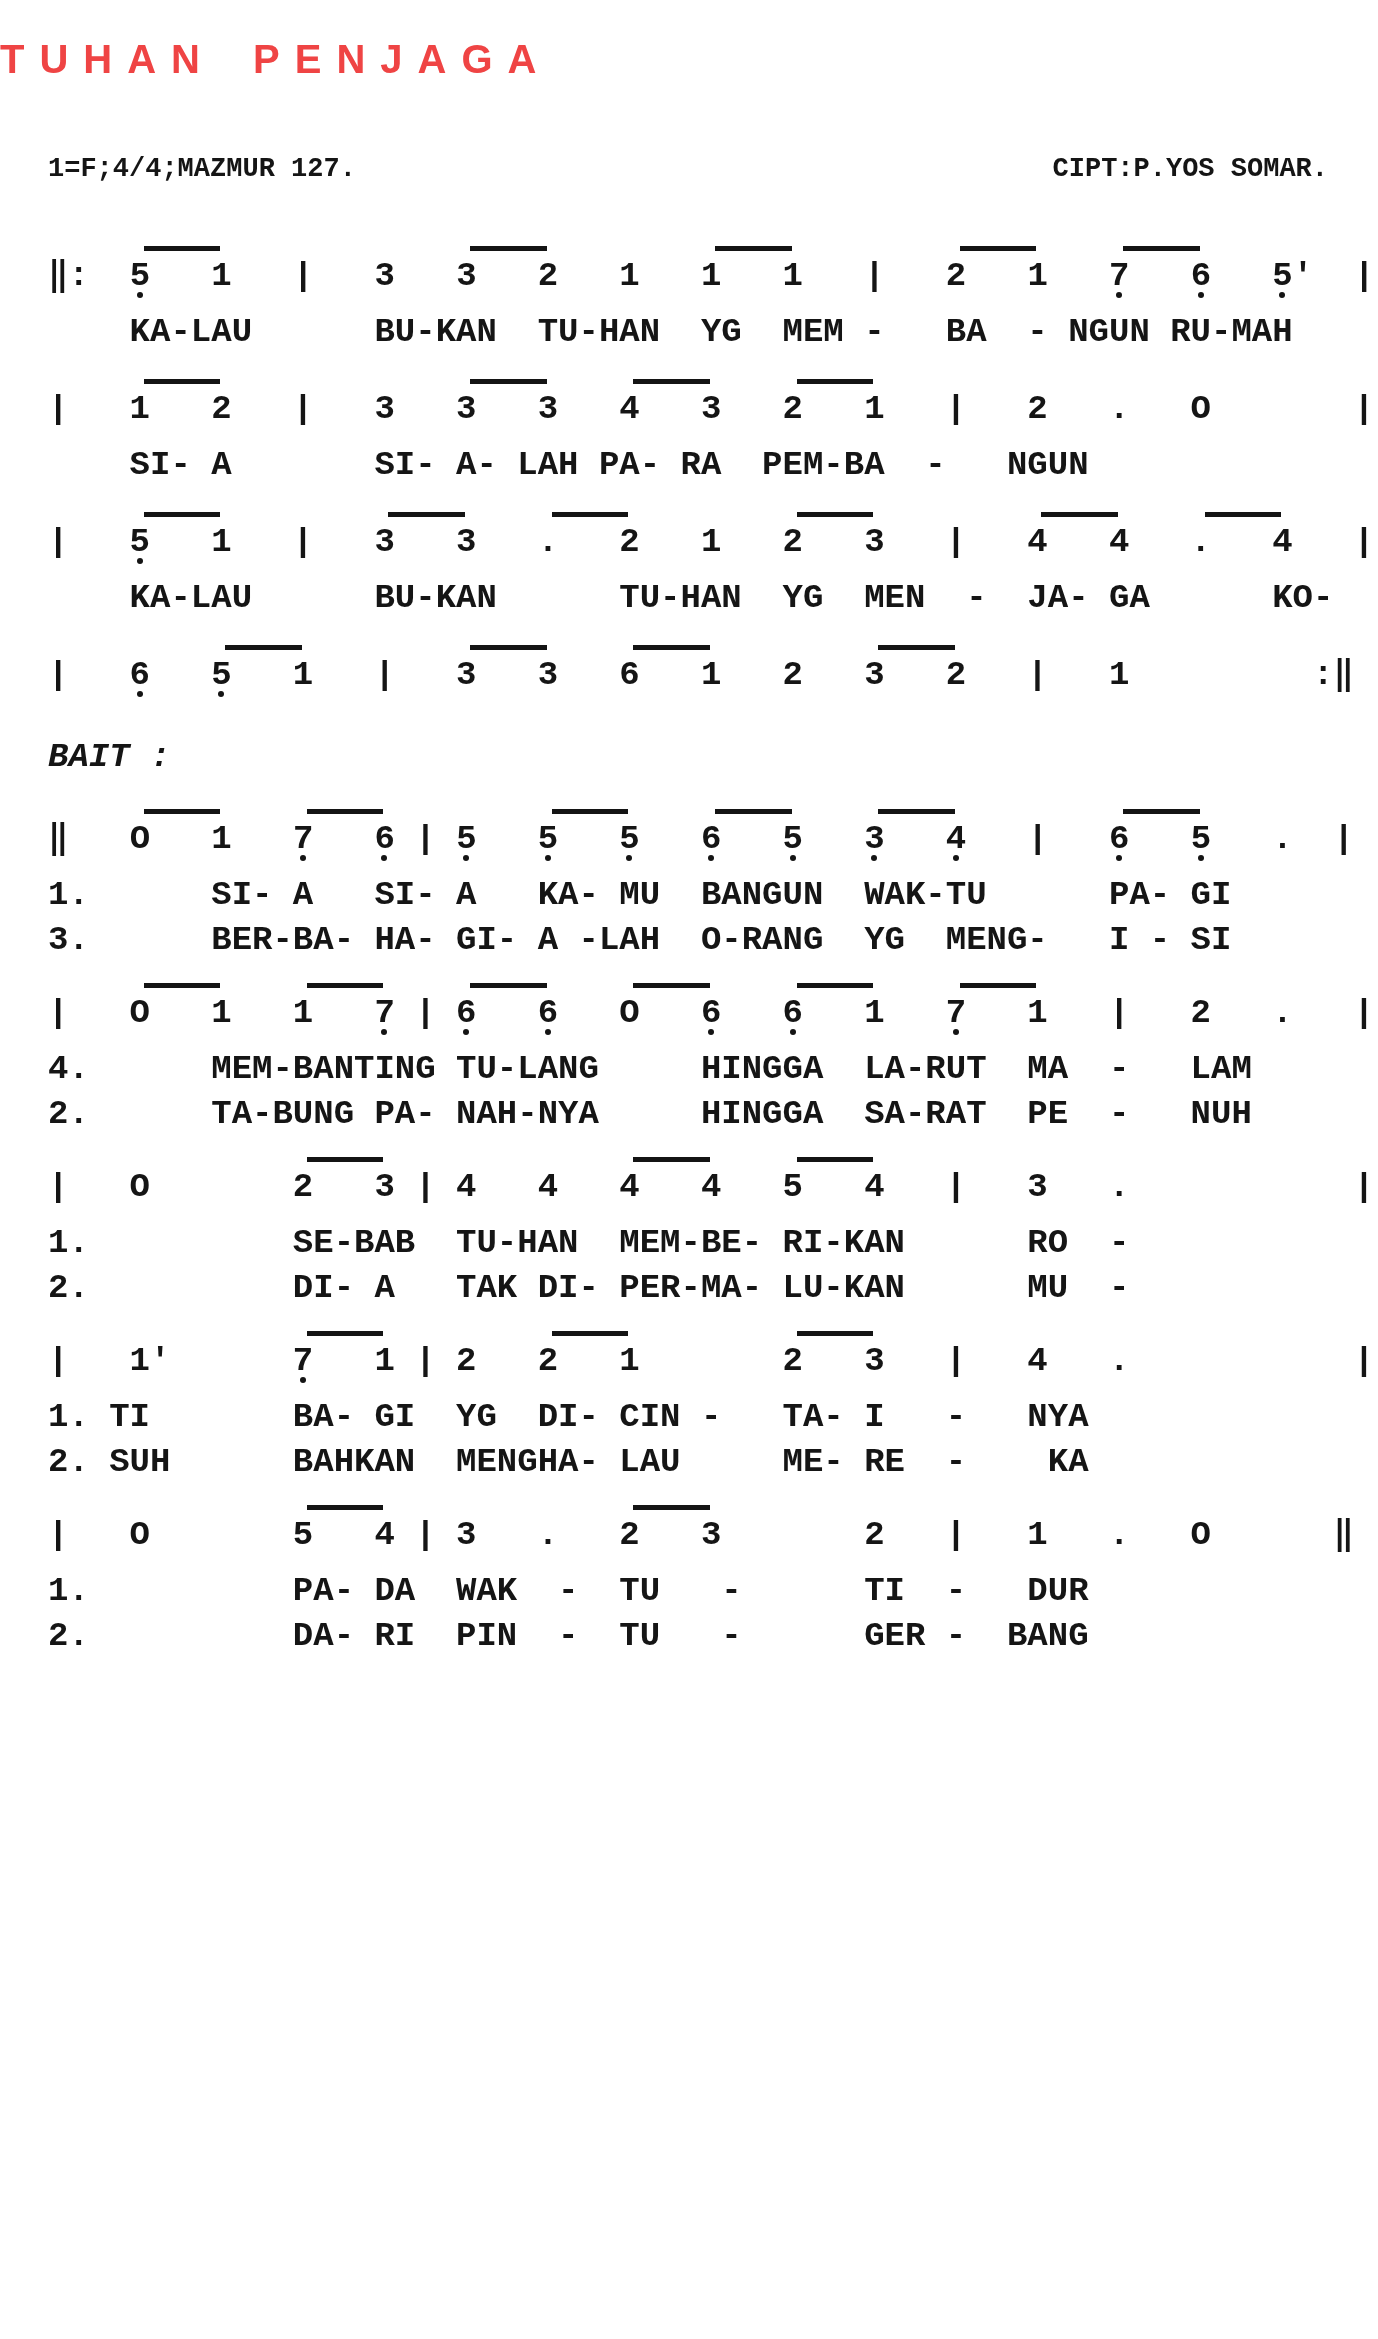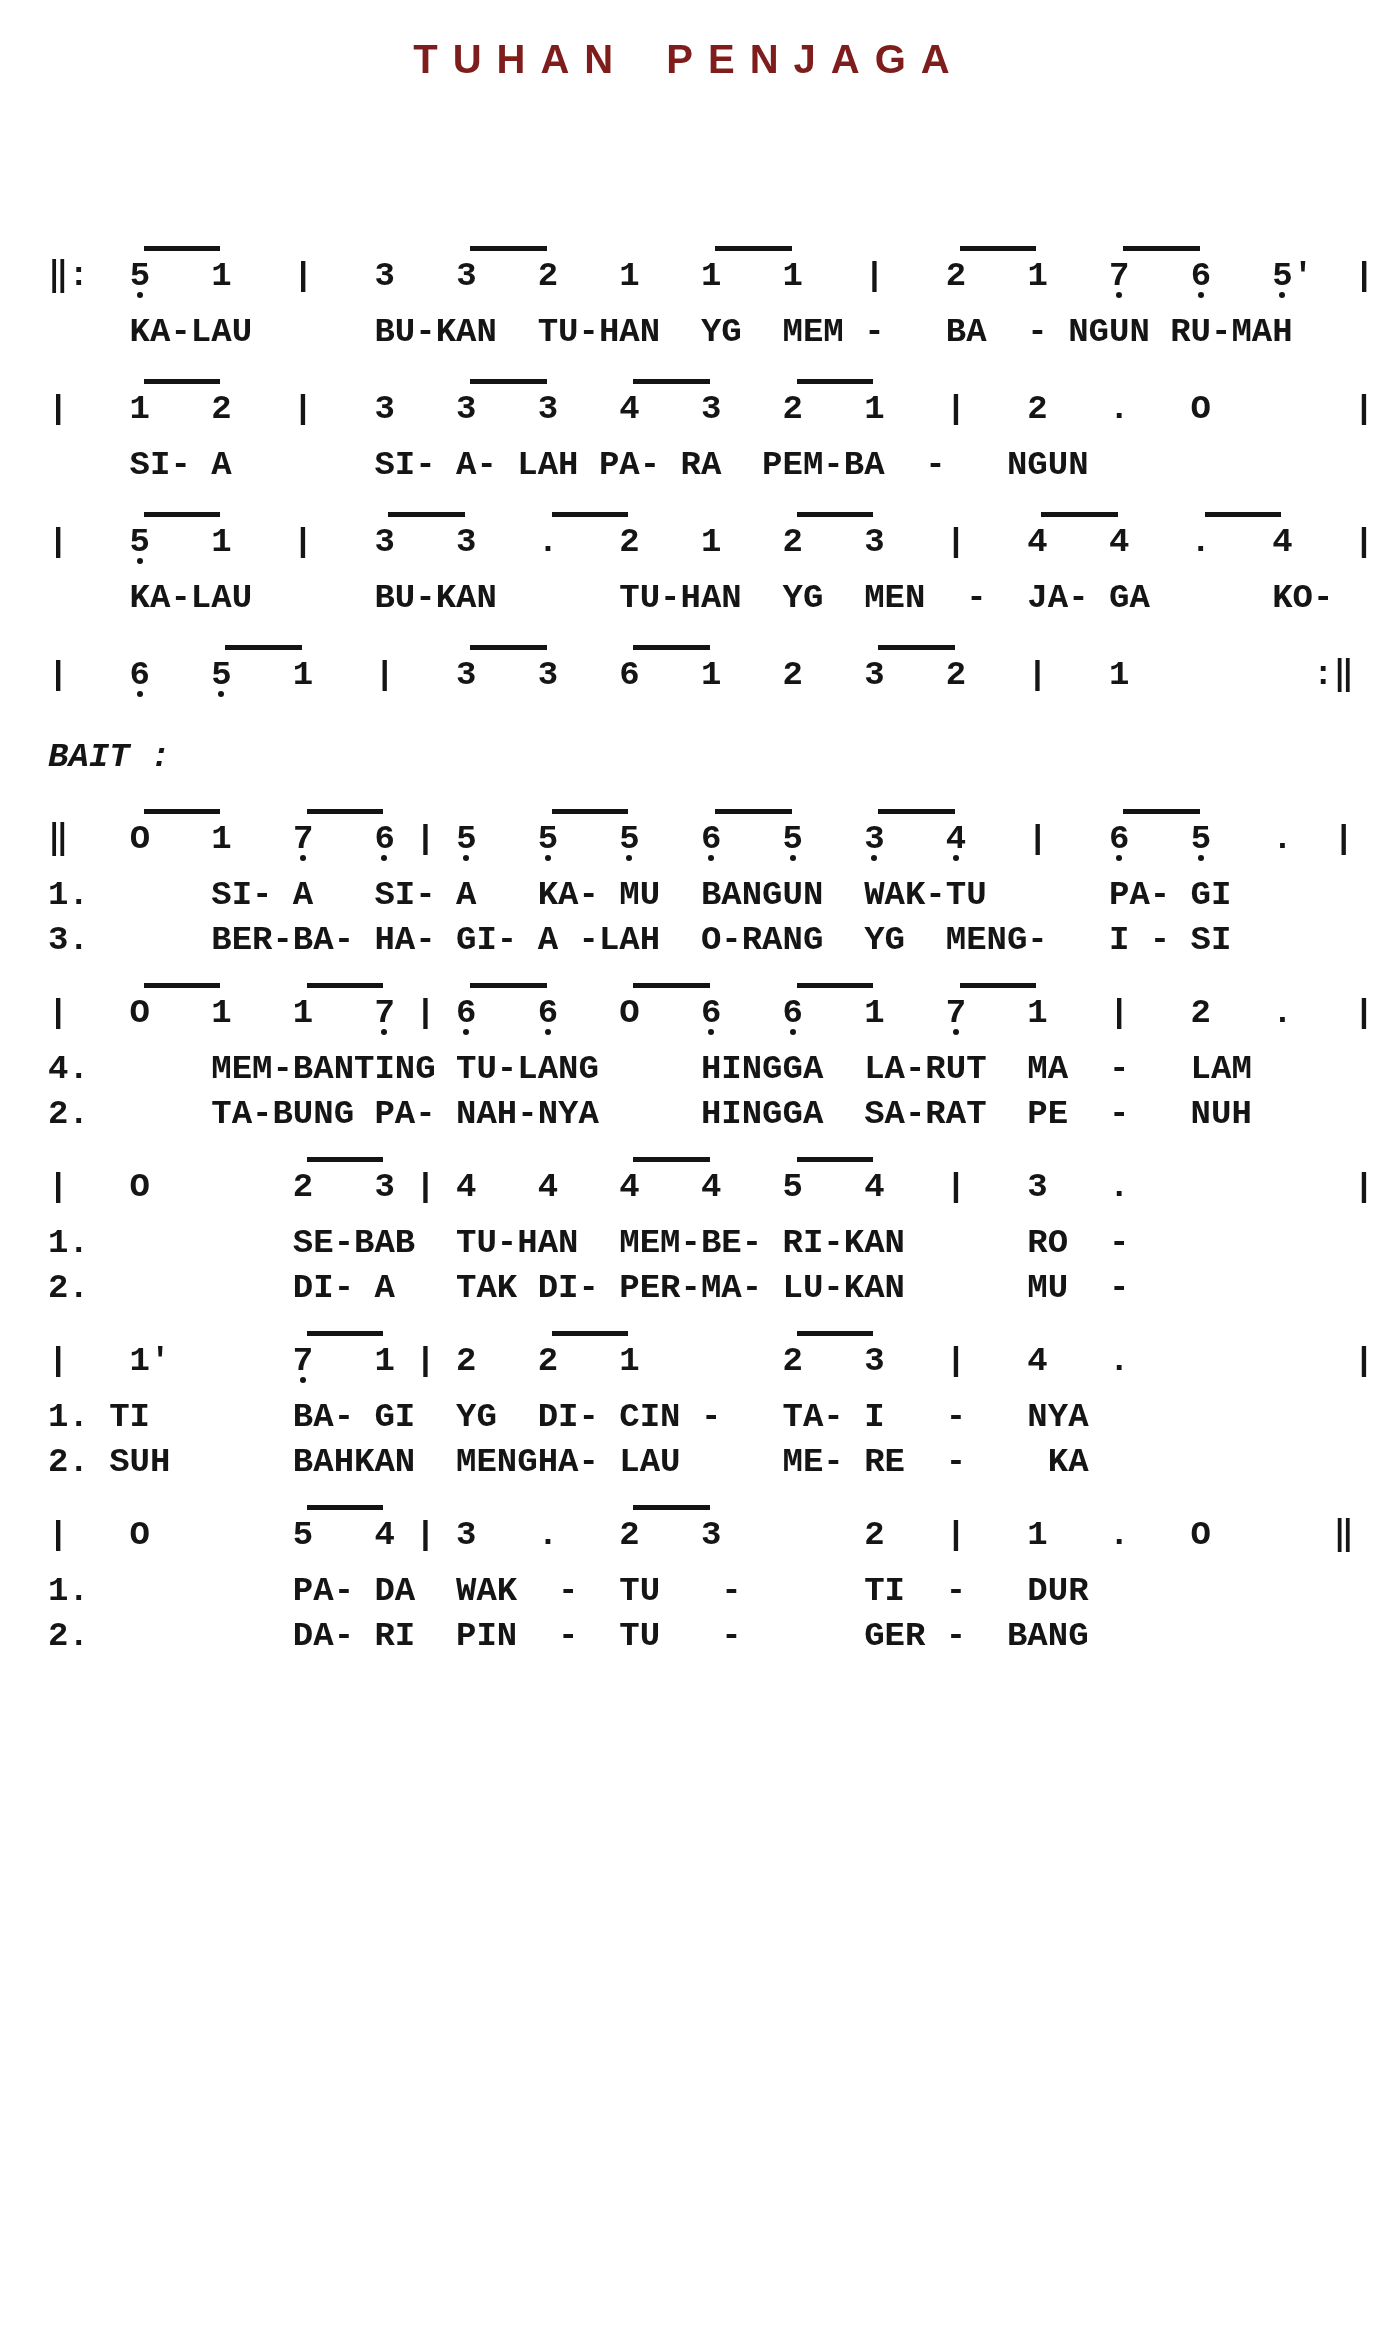--- a/index.html
+++ b/index.html
@@ -6,26 +6,26 @@
   .page{
     position:relative;
     width:1378px;height:2339px;
     background:#ffffff;
     color:#151515;
     overflow:hidden;
     font-family:"Liberation Mono","DejaVu Sans Mono",monospace;
   }
   .title{
     position:absolute;top:36px;left:0;right:0;
-    text-align:center;
+    text-align:left;
     font-family:"Liberation Sans","DejaVu Sans",sans-serif;
     font-weight:bold;
     font-size:40px;line-height:46px;
     letter-spacing:15px;word-spacing:12px;
-    color:#7f1d1d;
+    color:#ef4444;
   }
   .header{
     position:absolute;top:152px;left:48px;right:50px;
     display:flex;justify-content:space-between;
     font-size:27px;line-height:34px;font-weight:bold;
     white-space:pre;
   }
   .music{
     position:absolute;left:48px;top:240px;
     font-size:34px;font-weight:bold;
@@ -48,20 +48,24 @@
   .bait{
     font-size:34px;font-weight:bold;line-height:40px;
     margin-top:28px;margin-bottom:26px;white-space:pre;font-style:italic;
   }
 </style>
 </head>
 <body>
 
 <div class="page">
   <div class="title">TUHAN PENJAGA</div>
+  <div class="header">
+    <span>1=F;4/4;MAZMUR 127.</span>
+    <span>CIPT:P.YOS SOMAR.</span>
+  </div>
   <div class="music">
     <div id="refrain-root">
         <div class="system refrain">
           <div class="staff">
             <div class="beam" style="left: calc(4ch + 14px); width: calc(4ch - 5px);"></div>
             <div class="beam" style="left: calc(20ch + 14px); width: calc(4ch - 5px);"></div>
             <div class="beam" style="left: calc(32ch + 14px); width: calc(4ch - 5px);"></div>
             <div class="beam" style="left: calc(44ch + 14px); width: calc(4ch - 5px);"></div>
             <div class="beam" style="left: calc(52ch + 14px); width: calc(4ch - 5px);"></div>
             <div class="mrow notes">‖:  5   1   |   3   3   2   1   1   1   |   2   1   7   6   5'  |</div>

